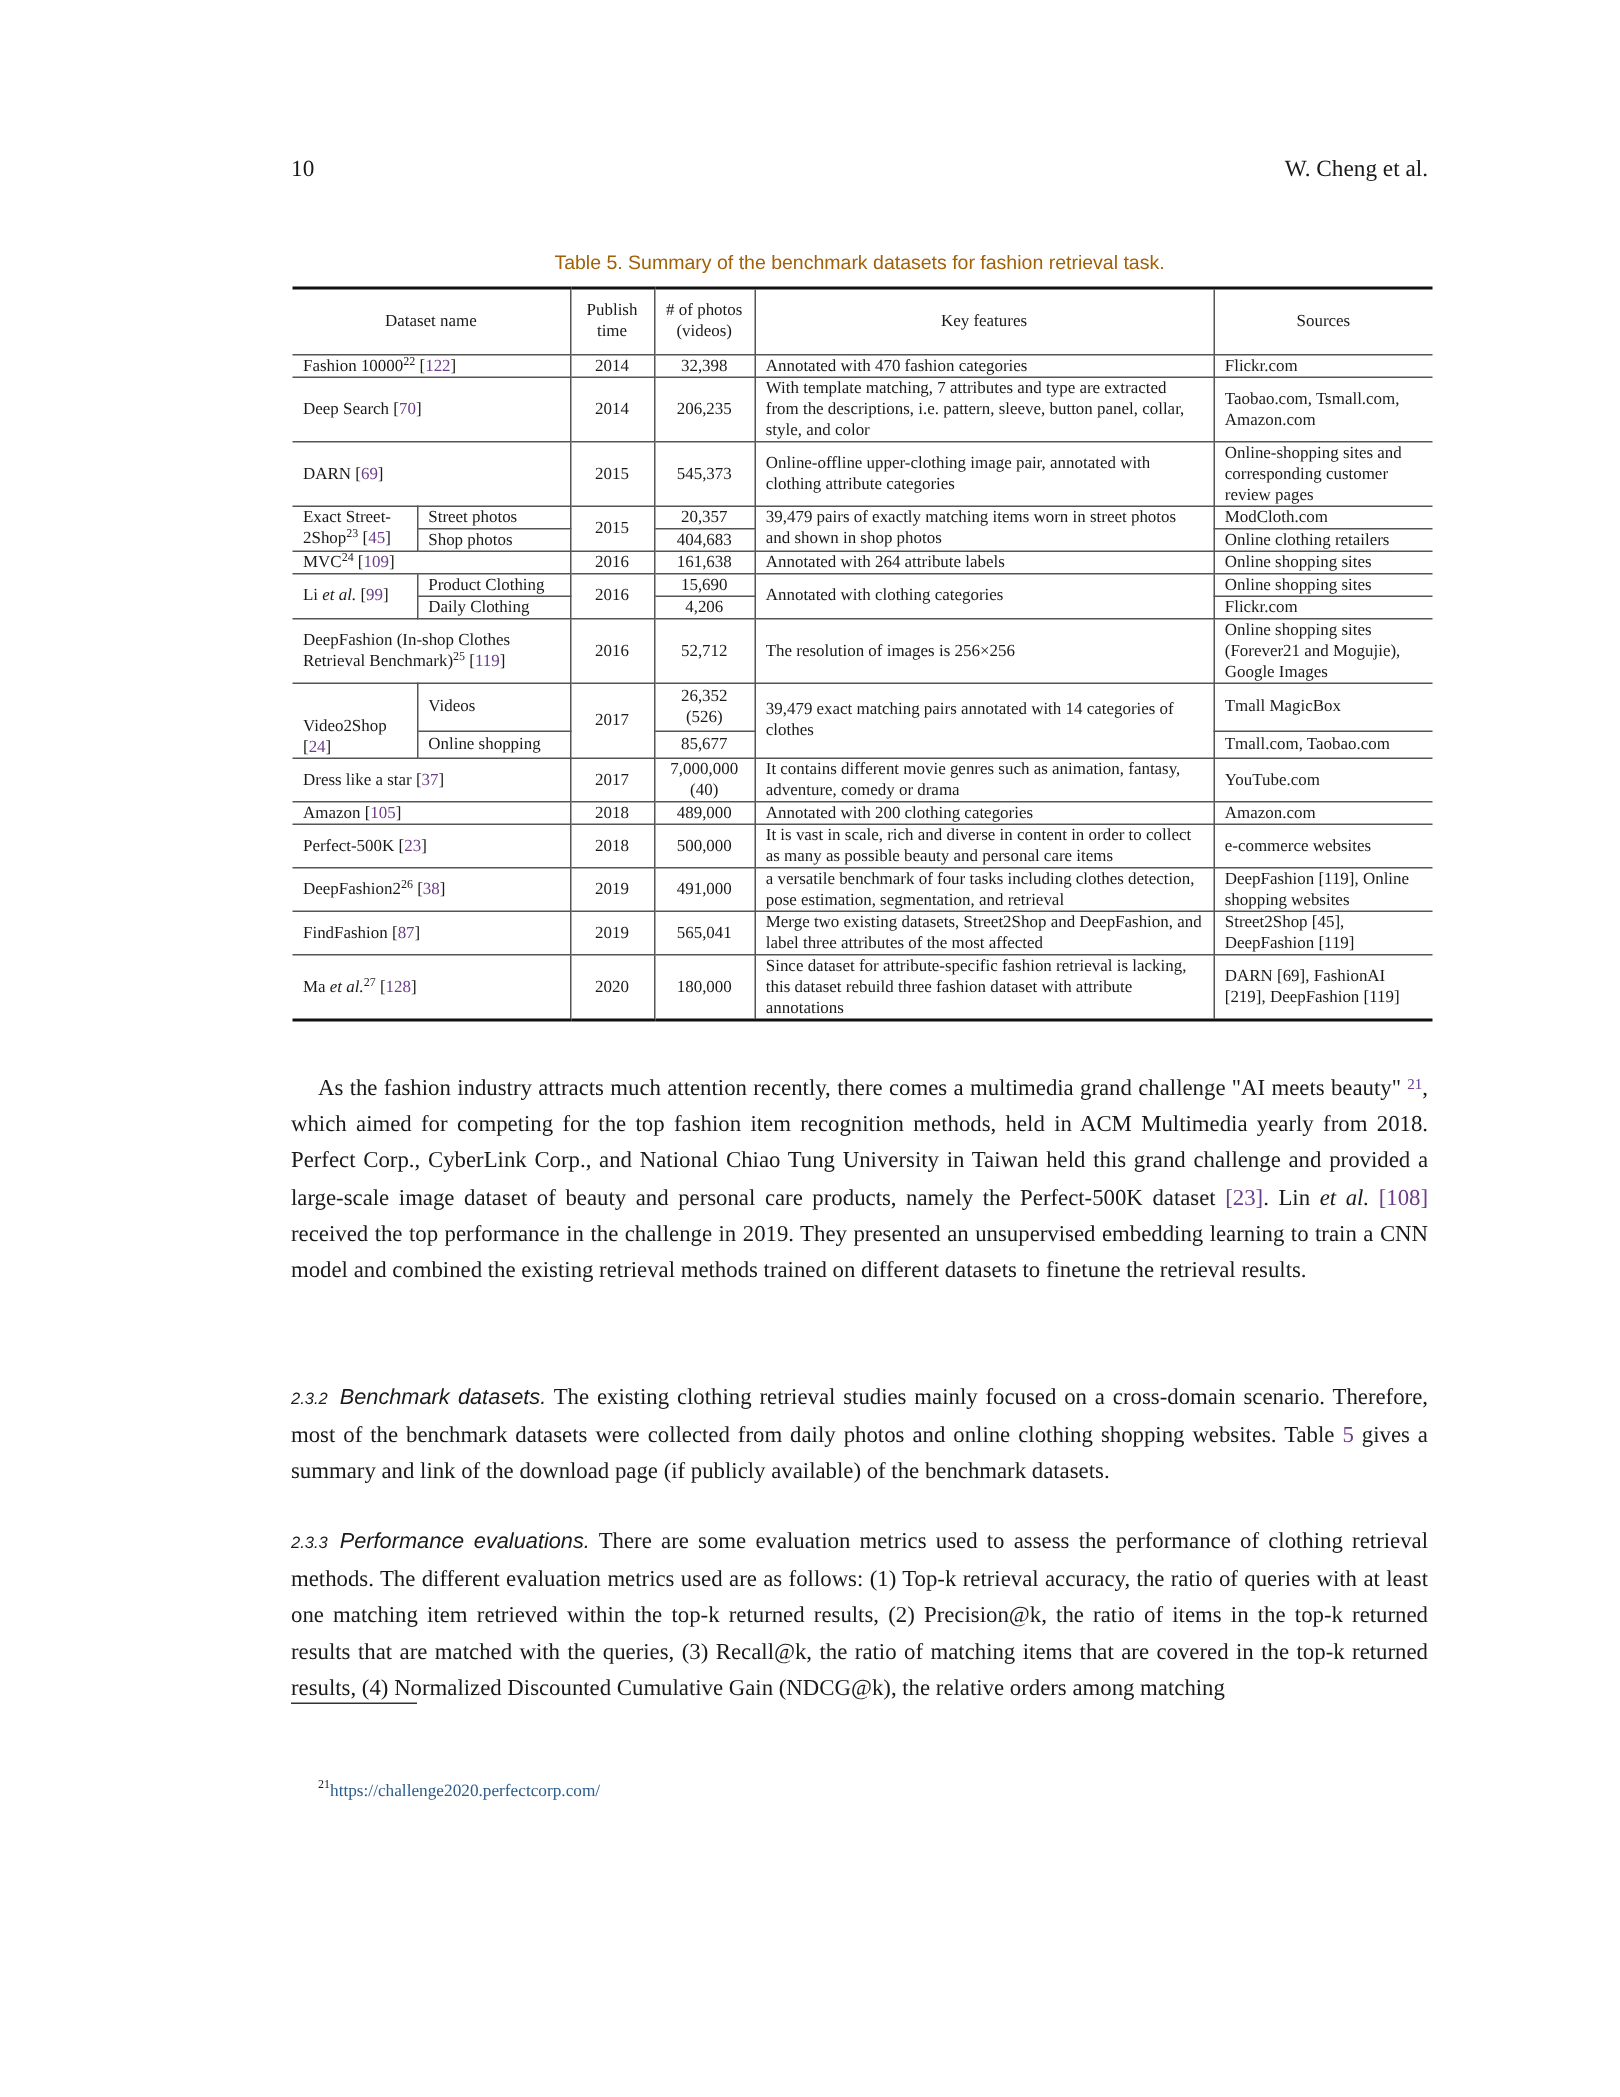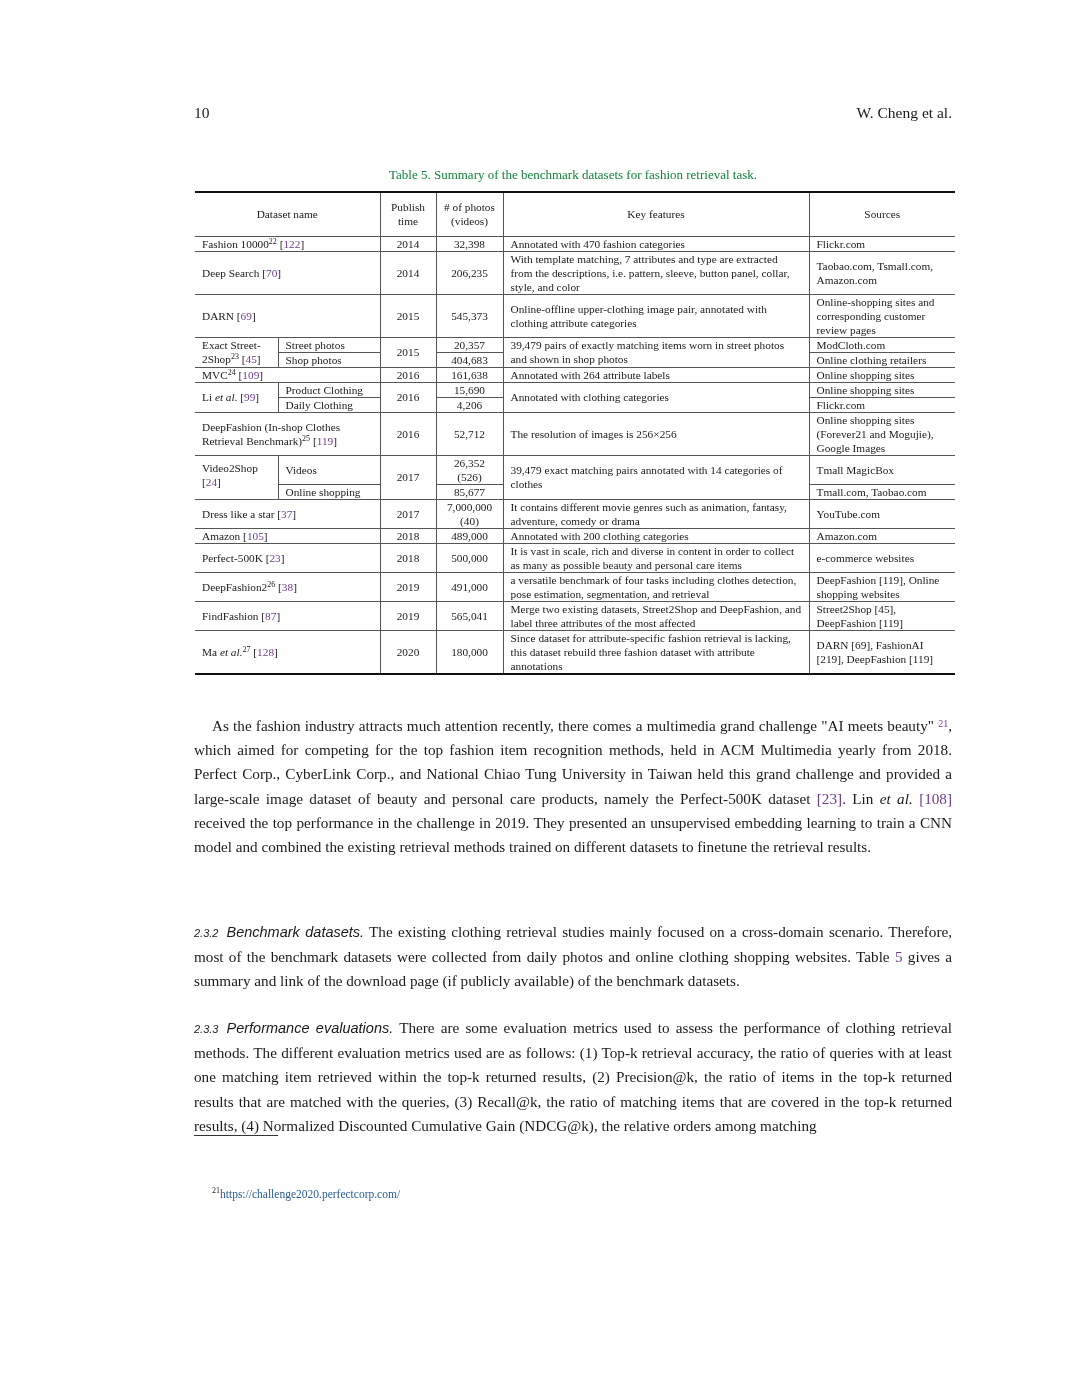--- a/index.html
+++ b/index.html
@@ -1,18 +1,18 @@
 <!DOCTYPE html>
 <html><head>
 <meta charset="utf-8">
 <style>
   html, body { margin: 0; padding: 0; background: #ffffff; }
   body { width: 1080px; height: 1398px; position: relative; font-family: "Liberation Serif", serif; color: #1a1a1a; }
   .page-header { position: absolute; top: 104px; left: 194px; width: 758px; font-size: 15.5px; display: flex; justify-content: space-between; }
-  .caption { position: absolute; top: 167px; left: 194px; width: 758px; text-align: center; font-family: Liberation Serif, serif; font-size: 13px; color: #15803d; }
+  .caption { position: absolute; top: 167px; left: 194px; width: 758px; text-align: center; font-family: Liberation Sans, sans-serif; font-size: 13px; color: #a16207; }
   table.bench { position: absolute; top: 191px; left: 195px; width: 760px; border-collapse: collapse; font-size: 11.3px; line-height: 14px; }
   table.bench td, table.bench th { border: 1px solid #555; padding: 0 7px; vertical-align: middle; font-weight: normal; }
   table.bench tr:first-child th { border-top: 2px solid #111; }
   table.bench tr:last-child td { border-bottom: 2px solid #111; }
   table.bench td:first-child, table.bench th:first-child { border-left: none; }
   table.bench td:last-child, table.bench th:last-child { border-right: none; }
   .c { text-align: center; }
   .cite { color: #6b3d8a; }
   sup { font-size: 8px; line-height: 0; vertical-align: 4px; }
   .body-text { position: absolute; left: 194px; width: 758px; font-size: 15.2px; line-height: 24.2px; text-align: justify; }
@@ -114,21 +114,21 @@
 
   <tr style="height:43px">
     <td colspan="2"><span>DeepFashion (In-shop Clothes Retrieval Benchmark)</span><sup>25</sup> [<span class="cite">119</span>]</td>
     <td class="c">2016</td>
     <td class="c">52,712</td>
     <td>The resolution of images is 256×256</td>
     <td>Online shopping sites (Forever21 and Mogujie), Google Images</td>
   </tr>
 
   <tr style="height:28px">
-    <td rowspan="2" style="vertical-align:top;padding-top:5px"><span>Video2Shop</span><br>[<span class="cite">24</span>]</td>
+    <td rowspan="2" style="vertical-align:top;padding-top:21px"><span>Video2Shop</span><br>[<span class="cite">24</span>]</td>
     <td>Videos</td>
     <td rowspan="2" class="c">2017</td>
     <td class="c">26,352 (526)</td>
     <td rowspan="2">39,479 exact matching pairs annotated with 14 categories of clothes</td>
     <td>Tmall MagicBox</td>
   </tr>
   <tr style="height:15px">
     <td>Online shopping</td>
     <td class="c">85,677</td>
     <td>Tmall.com, Taobao.com</td>

